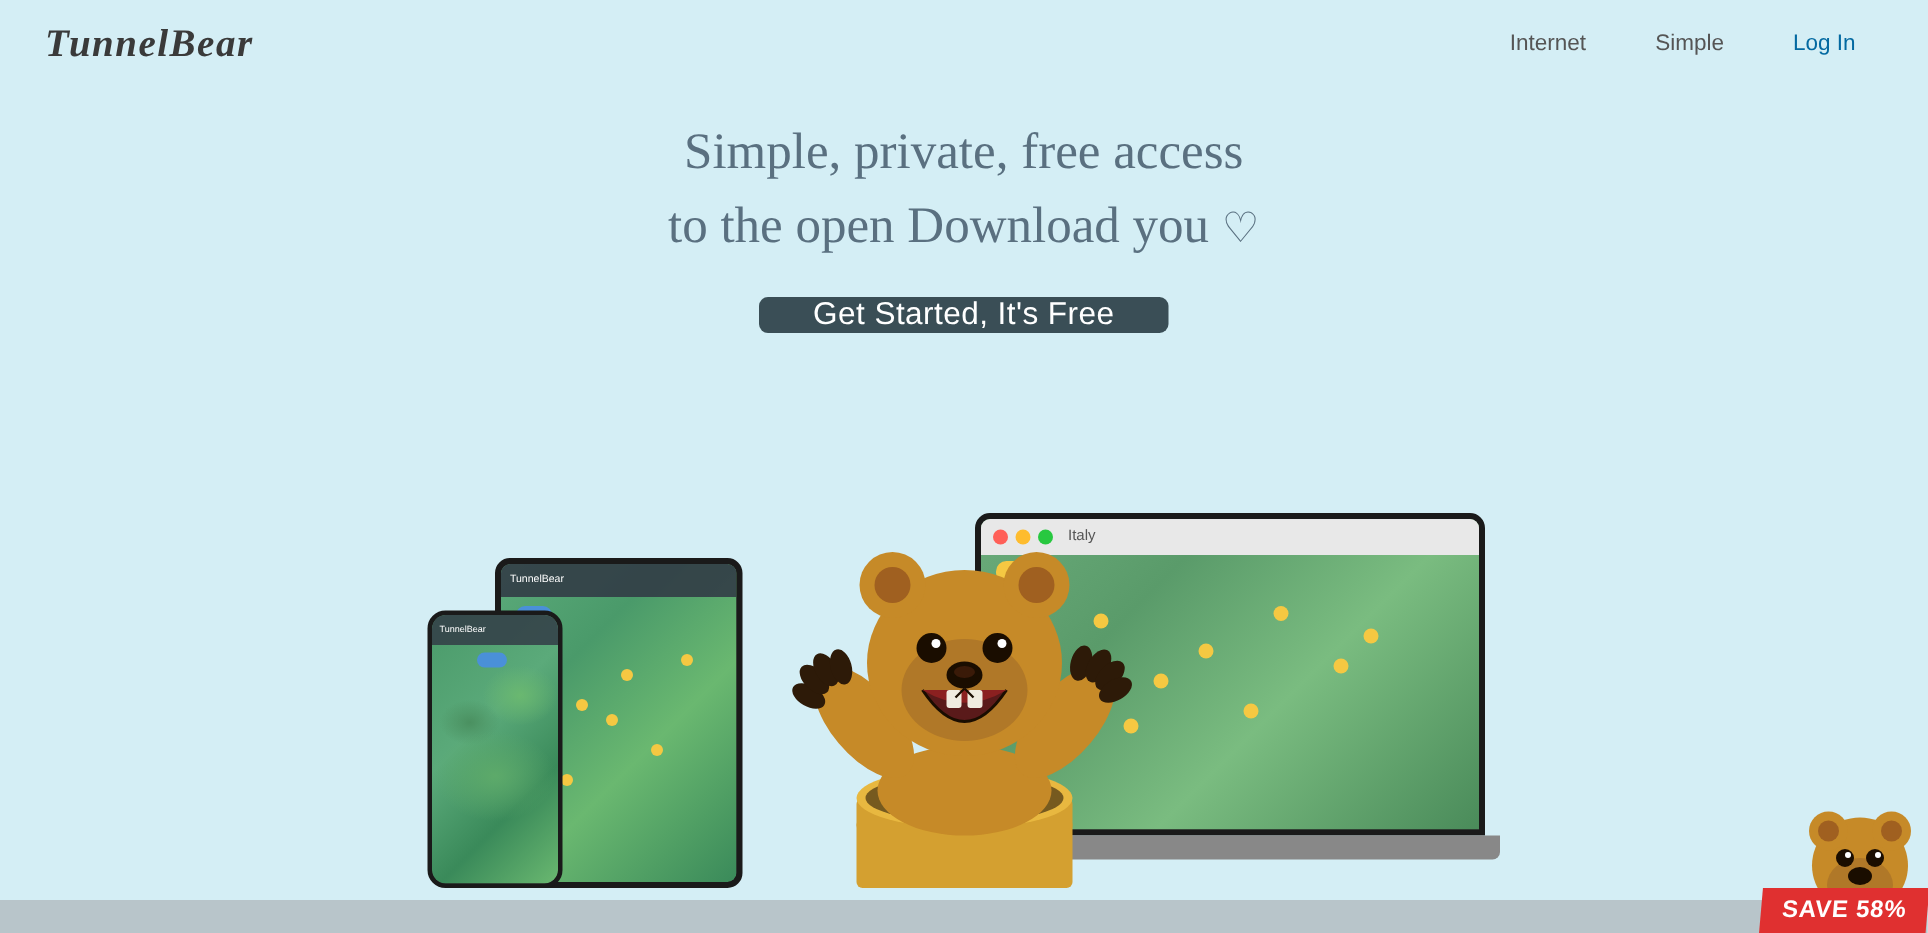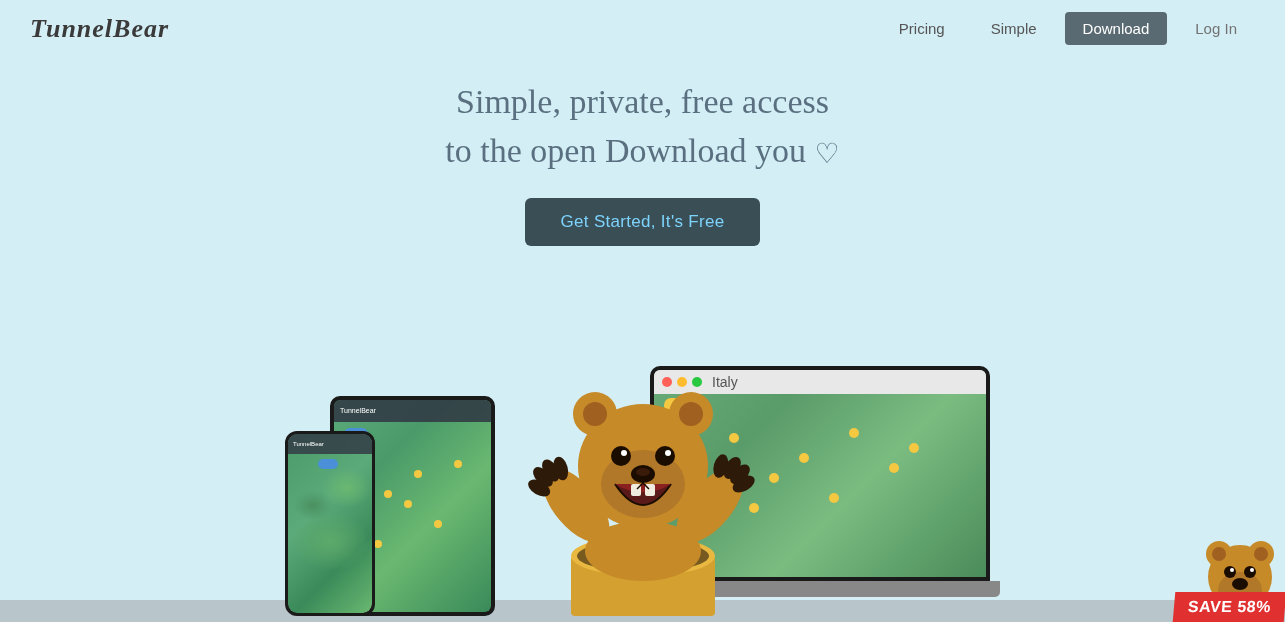--- a/index.html
+++ b/index.html
@@ -47,21 +47,21 @@
     }
 
     .nav-download {
       background-color: #5a6a72;
       color: #fff !important;
       border-radius: 4px;
       padding: 8px 18px;
     }
 
     .nav-login {
-      color: #737373;
+      color: #0369a1;
     }
 
     
     .hero {
       display: flex;
       flex-direction: column;
       align-items: center;
       padding-top: 20px;
       position: relative;
     }
@@ -78,24 +78,24 @@
 
     .heart-icon {
       display: inline-block;
       font-size: 28px;
       color: #5a7080;
       vertical-align: middle;
     }
 
     .cta-button {
       background-color: #3a4e56;
-      color: #7dd3fc;
+      color: #ffffff;
       font-family: Arial, sans-serif;
-      font-size: 17px;
-      padding: 14px 36px;
+      font-size: 21px;
+      padding: 0 36px;
       border: none;
       border-radius: 6px;
       cursor: pointer;
       margin-bottom: 30px;
       letter-spacing: 0.3px;
     }
 
     
     .illustration {
       position: relative;
@@ -270,21 +270,21 @@
       padding: 0 8px;
       gap: 5px;
     }
 
     .titlebar-dot {
       width: 10px; height: 10px;
       border-radius: 50%;
     }
 
     .titlebar-text {
-      font-size: 14px;
+      font-size: 10px;
       color: #555;
       font-family: Arial, sans-serif;
       margin-left: 5px;
     }
 
     .laptop-toggle-area {
       position: absolute;
       top: 28px;
       left: 10px;
       display: flex;
@@ -361,23 +361,22 @@
       z-index: 21;
       letter-spacing: 0.5px;
     }
   </style>
 </head>
 <body>
 
 <header class="header">
   <div class="logo-text">TunnelBear</div>
   <nav class="nav">
-    <a class="nav-link">Pricing</a>
+    <a class="nav-link">Internet</a>
     <a class="nav-link">Simple</a>
-    <a class="nav-link nav-download">Download</a>
     <a class="nav-link nav-login">Log In</a>
   </nav>
 </header>
 
 <section class="hero">
   <h1 class="hero-title">
     <span>Simple, private, free access</span><br>
     <span>to the open Download you</span>
     <span class="heart-icon">♡</span>
   </h1>

